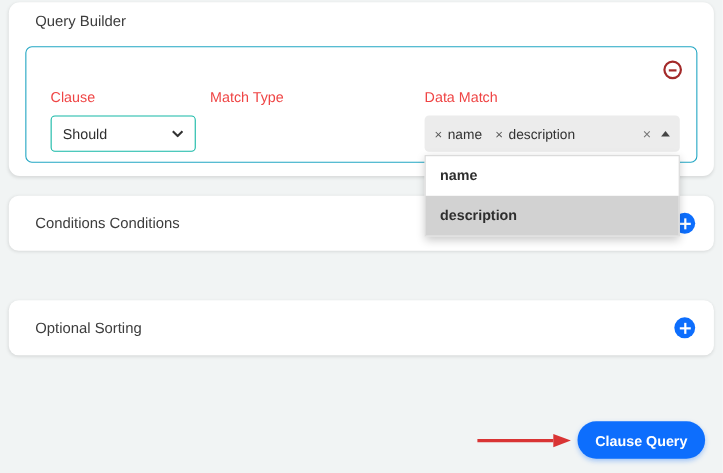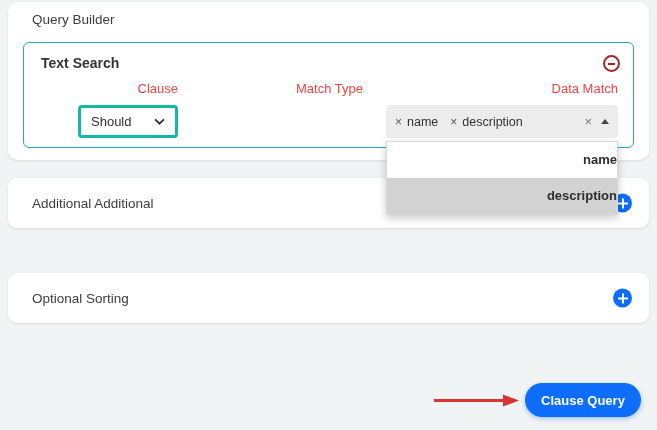--- a/index.html
+++ b/index.html
@@ -11,21 +11,20 @@
     height: 430px;
     background: var(--page_bg, #f1f4f4);
     overflow: hidden;
   }
 
   .card {
     position: absolute;
     background: var(--card_bg, #ffffff);
     border-radius: 10px;
     box-shadow: 0 1px 3px rgba(0,0,0,0.10);
-    text-align: right;
   }
 
   .top-card { left: 8px; top: 2px; width: 641px; height: 158px; }
 
   .page-title {
     position: absolute; left: 24px; top: 10px;
     margin: 0; font-size: 13.5px; font-weight: 500; color: #3c3c3c;
   }
 
   .panel {
@@ -54,23 +53,23 @@
   }
 
   .field { position: absolute; top: 38px; }
   .field-clause { left: 22px;  width: 132px; }
   .field-qtype  { left: 167px; width: 172px; }
   .field-data   { left: 362px; width: 232px; }
 
   .field-label { display: block; font-size: 13px; color: #ef4444; margin: 0 0 9px; }
 
   .select {
-    height: 33px; border: 3px solid #14b8a6; border-radius: 4px; background: #fff;
+    height: 33px; border: 1px solid #14b8a6; border-radius: 4px; background: #fff;
     display: flex; align-items: center; justify-content: space-between;
-    padding: 0 10px; cursor: pointer; margin-left: 32px;
+    padding: 0 10px; cursor: pointer;
   }
   .select-value { font-size: 13px; color: #2f2f2f; }
   .chevron { flex: 0 0 auto; }
 
   .multiselect {
     height: 33px; border-radius: 4px; background: var(--select_bg, #ececec);
     display: flex; align-items: center; padding: 0 9px; cursor: pointer;
   }
   .tag { display: inline-flex; align-items: center; gap: 5px; margin-right: 12px; }
   .tag-x { font-size: 12px; color: #555; cursor: pointer; line-height: 1; }
@@ -134,21 +133,20 @@
 </style>
 </head>
 <body>
 
 <div class="page">
 
   <section class="card top-card">
     <h1 class="page-title">Query Builder</h1>
 
     <div class="panel">
-      <h2 class="panel-title">Text Search</h2>
 
       <button class="minus-btn">
         <span class="minus-icon"></span>
       </button>
 
       <div class="field field-clause">
         <label class="field-label">Clause</label>
         <div class="select">
           <span class="select-value">Should</span>
           <svg class="chevron" viewBox="0 0 10 6" width="11" height="7">
@@ -179,21 +177,21 @@
 
         <div class="dropdown">
           <div class="option">name</div>
           <div class="option highlighted">description</div>
         </div>
       </div>
     </div>
   </section>
 
   <section class="card row-card row-1">
-    <span class="row-label">Additional Additional</span>
+    <span class="row-label">Conditions Conditions</span>
     <button class="plus-btn">
       <span class="plus-icon"></span>
     </button>
   </section>
 
   <section class="card row-card row-2">
     <span class="row-label">Optional Sorting</span>
     <button class="plus-btn">
       <span class="plus-icon"></span>
     </button>

